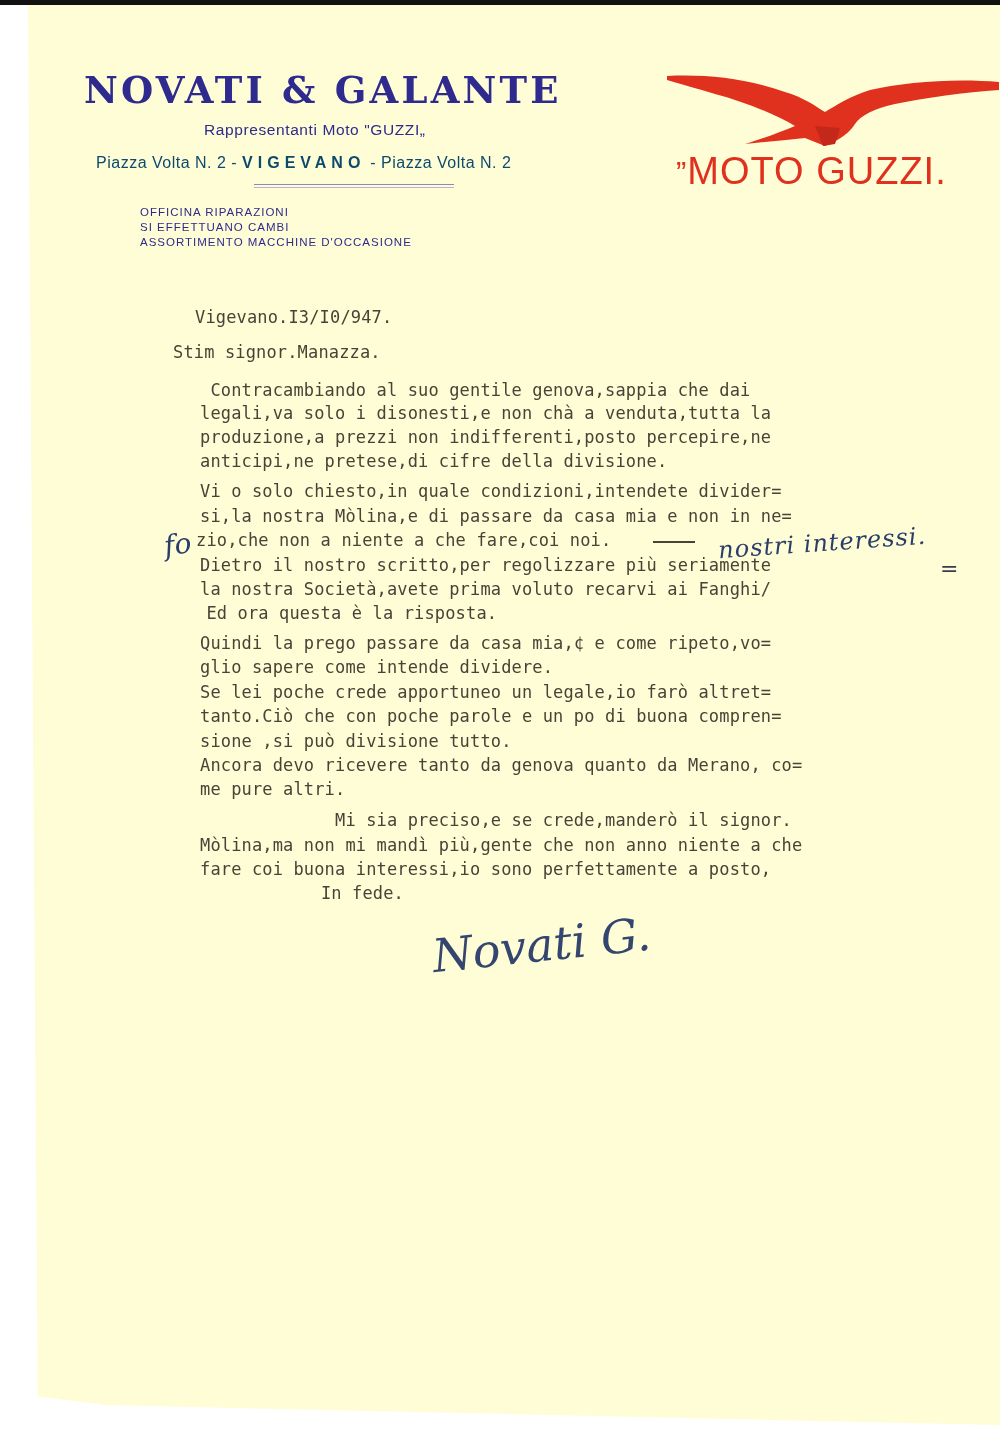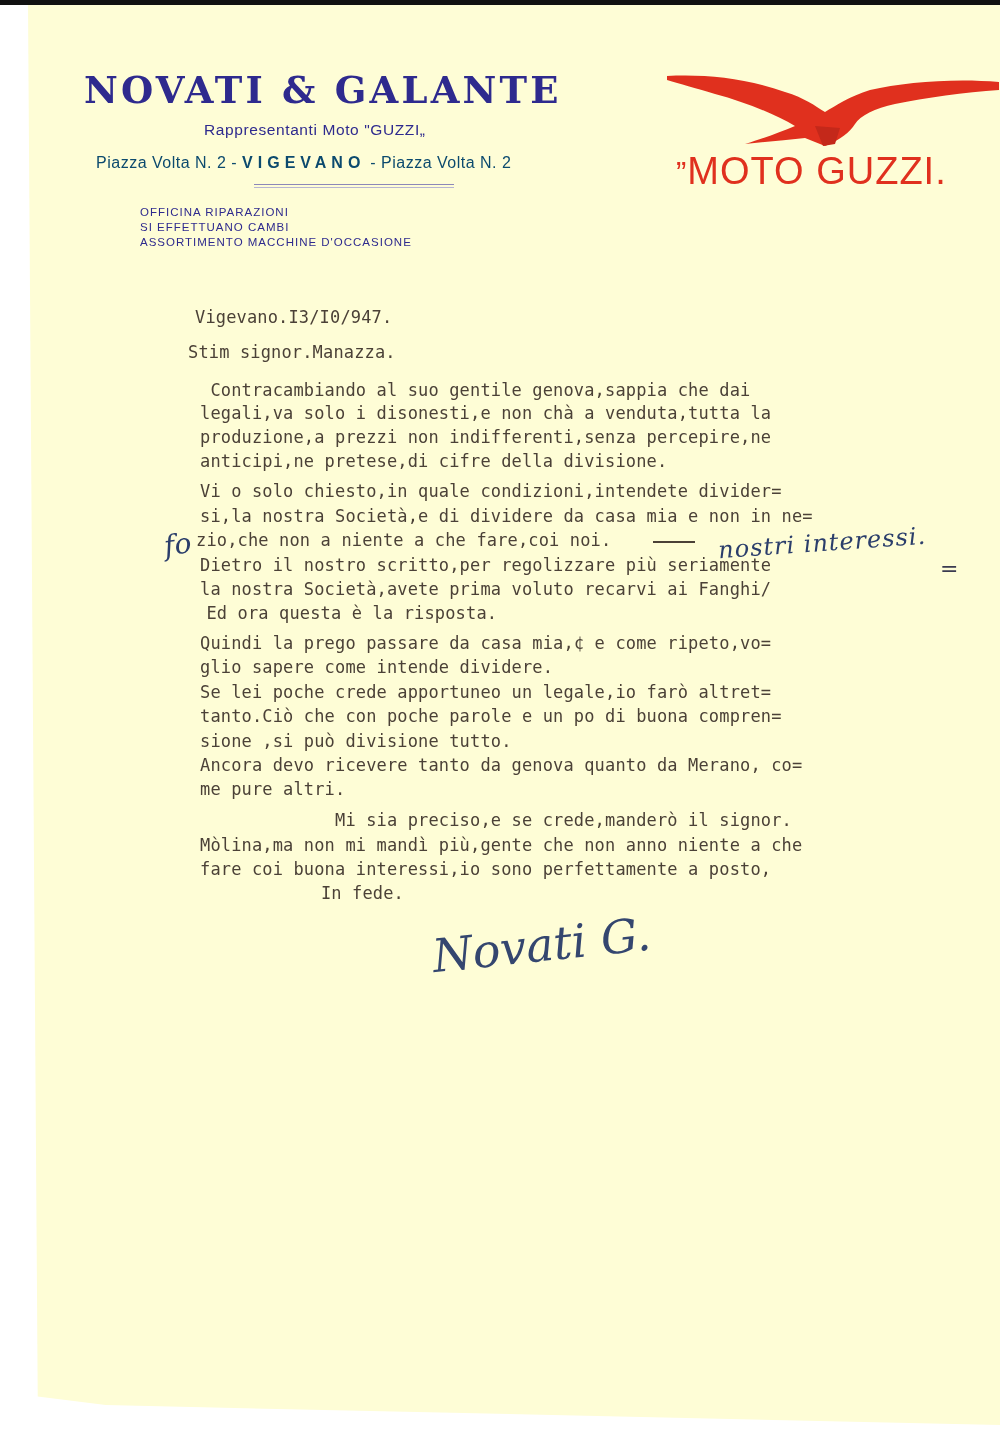--- a/index.html
+++ b/index.html
@@ -31,21 +31,21 @@
   .eagle { position: absolute; left: 665px; top: 68px; width: 335px; height: 80px; }
   .brand {
     left: 676px; top: 150px; font-family: "Liberation Sans", sans-serif; font-weight: normal;
     font-size: 38px; color: #e0301e; letter-spacing: 1px;
   }
   .brand .small { font-size: 31px; }
 
   
   .tw { font-family: "DejaVu Sans Mono", monospace; font-size: 17px; color: #4b4137; letter-spacing: 0.15px; }
   .date { left: 195px; top: 307px; }
-  .salutation { left: 188px; top: 342px; text-align: center; }
+  .salutation { left: 173px; top: 342px; text-align: center; }
   .line { left: 200px; }
 
   .hand { font-family: "DejaVu Serif", serif; font-style: italic; color: #2b3e6b; }
   .hand-fo { left: 164px; top: 528px; font-size: 28px; transform: rotate(-8deg); }
   .hand-note { left: 718px; top: 529px; font-size: 24px; transform: rotate(-4deg); letter-spacing: 1px; }
   .hand-mark { left: 940px; top: 556px; font-size: 22px; color: #3a3a50; }
   .strike { position: absolute; left: 653px; top: 541px; width: 42px; height: 2px; background: #4b4137; }
   .signature { left: 432px; top: 918px; font-size: 46px; transform: rotate(-6deg); color: #34466f; }
 </style>
 </head>
@@ -66,24 +66,24 @@
     <path d="M150 58 L175 60 L170 76 L158 78 Z" fill="#c4281a"></path>
   </g>
 </svg>
 <div class="abs brand"><span class="small">”</span><span>MOTO GUZZI.</span></div>
 
 <div class="abs tw date">Vigevano.I3/I0/947.</div>
 <div class="abs tw salutation">Stim signor.Manazza.</div>
 
 <div class="abs tw line" style="top:380px"> Contracambiando al suo gentile genova,sappia che dai</div>
 <div class="abs tw line" style="top:403px">legali,va solo i disonesti,e non chà a venduta,tutta la</div>
-<div class="abs tw line" style="top:427px">produzione,a prezzi non indifferenti,senza percepire,ne</div>
+<div class="abs tw line" style="top:427px">produzione,a prezzi non indifferenti,posto percepire,ne</div>
 <div class="abs tw line" style="top:451px">anticipi,ne pretese,di cifre della divisione.</div>
 <div class="abs tw line" style="top:481px; left:200px">Vi o solo chiesto,in quale condizioni,intendete divider=</div>
-<div class="abs tw line" style="top:506px; left:200px">si,la nostra Società,e di dividere da casa mia e non in ne=</div>
+<div class="abs tw line" style="top:506px; left:200px">si,la nostra Mòlina,e di passare da casa mia e non in ne=</div>
 <div class="abs tw line" style="top:530px; left:196px">zio,che non a niente a che fare,coi noi.</div>
 <div class="abs tw line" style="top:555px; left:200px">Dietro il nostro scritto,per regolizzare più seriamente</div>
 <div class="abs tw line" style="top:579px; left:200px">la nostra Società,avete prima voluto recarvi ai Fanghi/</div>
 <div class="abs tw line" style="top:603px; left:196px"> Ed ora questa è la risposta.</div>
 <div class="abs tw line" style="top:633px; left:200px">Quindi la prego passare da casa mia,¢ e come ripeto,vo=</div>
 <div class="abs tw line" style="top:657px; left:200px">glio sapere come intende dividere.</div>
 <div class="abs tw line" style="top:682px; left:200px">Se lei poche crede apportuneo un legale,io farò altret=</div>
 <div class="abs tw line" style="top:706px; left:200px">tanto.Ciò che con poche parole e un po di buona compren=</div>
 <div class="abs tw line" style="top:731px; left:200px">sione ,si può divisione tutto.</div>
 <div class="abs tw line" style="top:755px; left:200px">Ancora devo ricevere tanto da genova quanto da Merano, co=</div>

